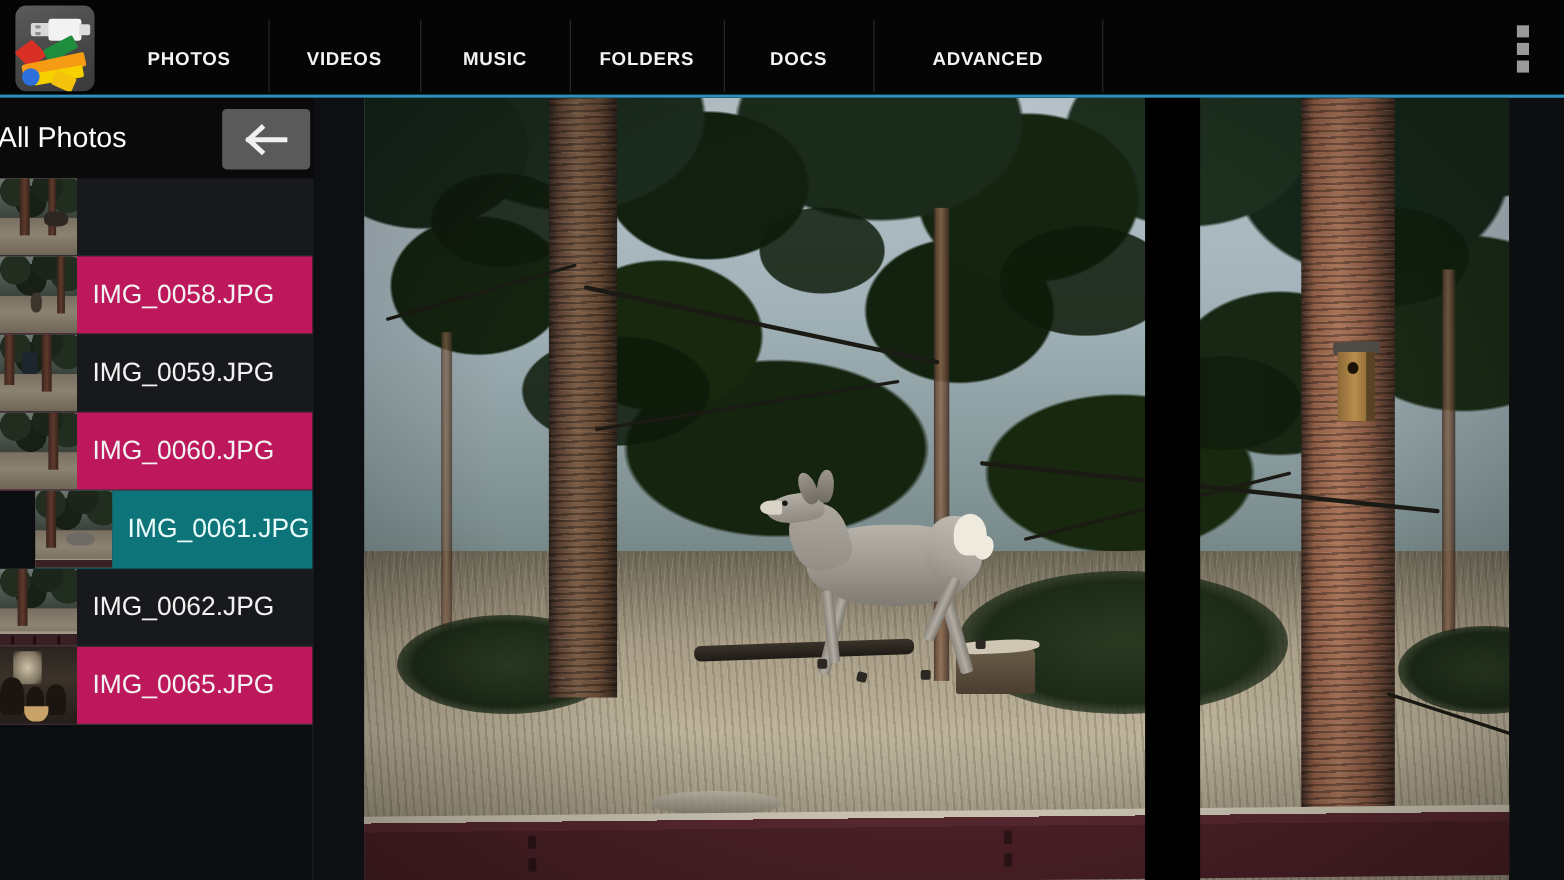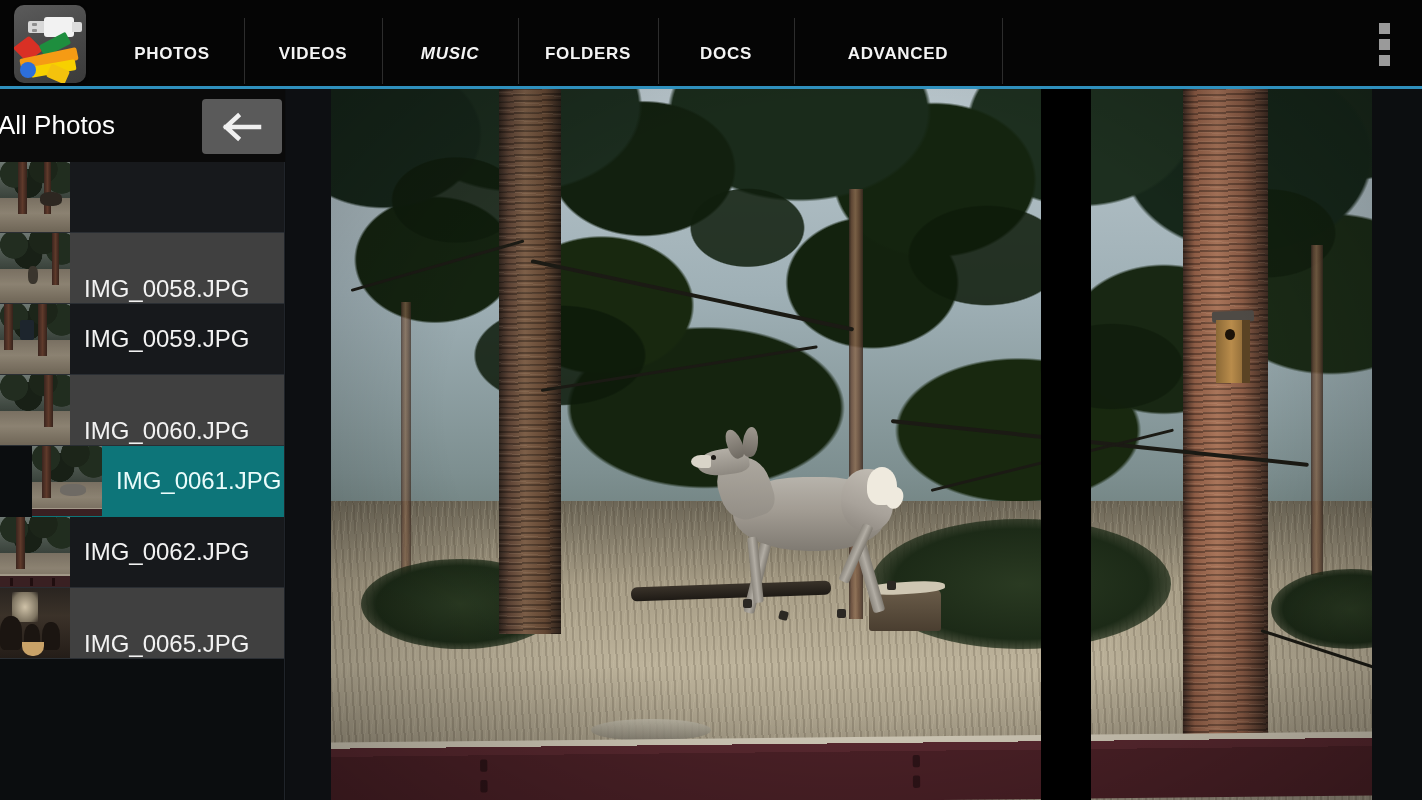--- a/index.html
+++ b/index.html
@@ -62,21 +62,21 @@
     color:#f4f4f4; font-size:17px; font-weight:bold; letter-spacing:.7px;
     padding:0 4px;
     cursor:pointer;
   }
   .tab + .tab::before{
     content:""; position:absolute; left:0; top:18px; bottom:24px; width:1px;
     background:#2d2d2d;
   }
   .tab.t-photos  { width:144px; }
   .tab.t-videos  { width:138px; }
-  .tab.t-music   { width:136px;font-style:italic; }
+  .tab.t-music   { width:136px; }
   .tab.t-docs    { width:136px; }
   .tab.t-folders { width:140px; }
   .tab.t-advanced{ width:208px; }
   .tab.t-photos .ind{
     position:absolute; left:0; right:0; bottom:2px; height:7px;
     background:#34b3e4;
   }
   .appbar-rest{ flex:1 1 auto; position:relative; }
   .appbar-rest::before{
     content:""; position:absolute; left:0; top:18px; bottom:24px; width:1px; background:#2d2d2d;
@@ -127,21 +127,21 @@
     border-right:1px solid #20242a;
   }
   .file-row{
     position:relative;
     height:71px; width:285px;
     display:flex; align-items:center;
     background:#17191c;
     border-bottom:1px solid #2a2e33;
     cursor:pointer;
   }
-  .file-row.alt{ background:#404040;align-items:flex-end; }
+  .file-row.alt{ background:#be185d; }
   .file-row.selected{ background:#0d7579; border-bottom-color:#0d7579;margin-left:32px; }
   .thumb{
     width:70px; height:70px; flex:0 0 70px;
     position:relative; overflow:hidden; background:#2a2622;
   }
   .file-name{
     color:#f2f2f2; font-size:24px; margin-left:14px; white-space:nowrap;
   }
   .file-row.selected .file-name{ color:#eafcfb; }
 

